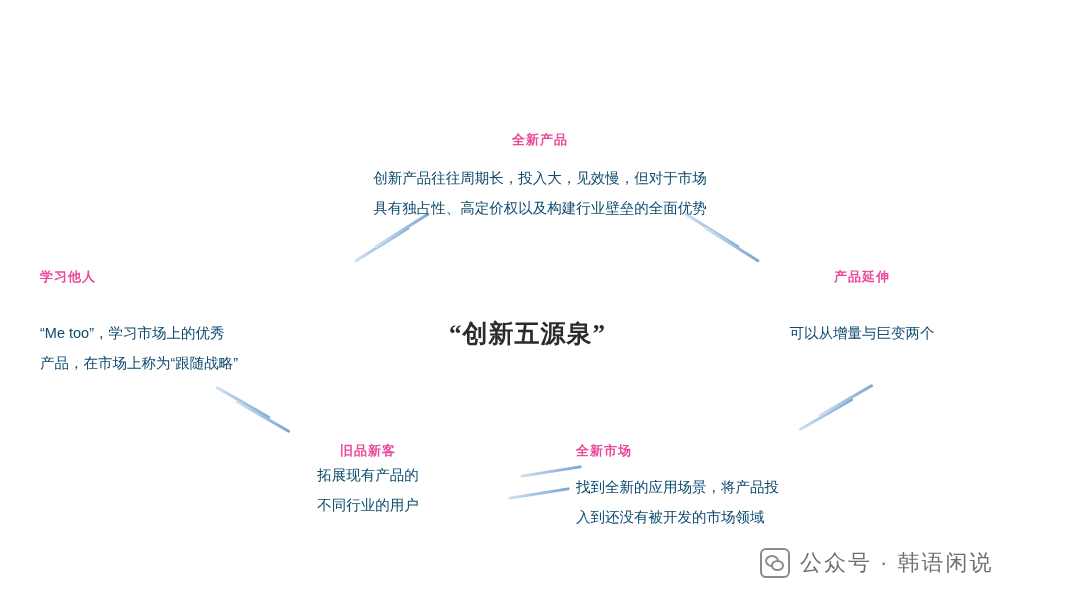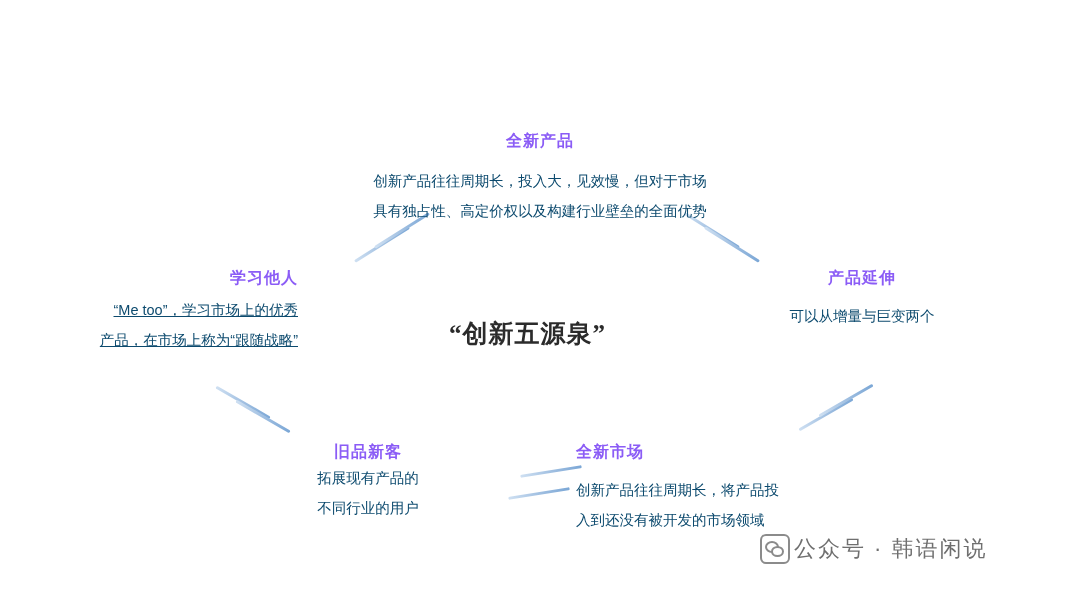--- a/index.html
+++ b/index.html
@@ -18,23 +18,23 @@
     position: absolute;
     left: 0;
     top: 0;
     width: 1080px;
     height: 608px;
   }
   .node {
     position: absolute;
   }
   .node-title {
-    color: #8b5cf6;
+    color: #ec4899;
     font-weight: bold;
-    font-size: 16px;
+    font-size: 13px;
     letter-spacing: 1px;
     white-space: nowrap;
   }
   .node-body {
     color: #0c4a6e;
     font-size: 14.5px;
     line-height: 30px;
     white-space: nowrap;
   }
   .center-label {
@@ -46,24 +46,24 @@
     white-space: nowrap;
     font-family: Liberation Serif, serif;
   }
 
   
   #node-new-product { left: 348px; top: 131px; text-align: center; width: 384px; }
   #node-new-product .node-title { text-align: center; }
   #node-new-product .node-body { margin-top: 14px; }
 
   #node-product-extension { left: 757px; top: 268px; text-align: center; width: 210px; }
-  #node-product-extension .node-body { margin-top: 12px; }
-
-  #node-learn-others { left: 40px; top: 268px; text-align: right; width: 258px; }
-  #node-learn-others .node-body { margin-top: 6px; text-decoration: underline; }
+  #node-product-extension .node-body { margin-top: 32px; }
+
+  #node-learn-others { left: 40px; top: 268px; text-align: left; width: 258px; }
+  #node-learn-others .node-body { margin-top: 32px; }
 
   #node-new-market { left: 576px; top: 442px; width: 300px; }
   #node-new-market .node-title { text-align: left; }
   #node-new-market .node-body { margin-top: 12px; }
 
   #node-old-product-new-customer { left: 288px; top: 442px; width: 160px; text-align: center; }
   #node-old-product-new-customer .node-body { }
 
   #center-text { left: 449px; top: 317px; }
 
@@ -98,24 +98,24 @@
 
   
   #strokes-bc { left: 508px; top: 470px; }
   #strokes-bc .s1 { width: 62px; left: 12px; top: 0px; transform: rotate(-9deg); }
   #strokes-bc .s2 { width: 62px; left: 0px; top: 22px; transform: rotate(-9deg); }
 
   
   #watermark {
     position: absolute;
     left: 760px;
-    top: 534px;
+    top: 548px;
     display: flex;
     align-items: center;
-    gap: 4px;
+    gap: 10px;
     text-align: right;
   }
   #watermark .wm-icon {
     width: 26px;
     height: 26px;
     border-radius: 6px;
     border: 2px solid #8b8b8b;
     position: relative;
     flex: 0 0 auto;
   }
@@ -187,21 +187,21 @@
     <div class="node-title">学习他人</div>
     <div class="node-body">
       <div>“Me too”，学习市场上的优秀</div>
       <div>产品，在市场上称为“跟随战略”</div>
     </div>
   </div>
 
   <div class="node" id="node-new-market">
     <div class="node-title">全新市场</div>
     <div class="node-body">
-      <div>创新产品往往周期长，将产品投</div>
+      <div>找到全新的应用场景，将产品投</div>
       <div>入到还没有被开发的市场领域</div>
     </div>
   </div>
 
   <div class="node" id="node-old-product-new-customer">
     <div class="node-title">旧品新客</div>
     <div class="node-body">
       <div>拓展现有产品的</div>
       <div>不同行业的用户</div>
     </div>

